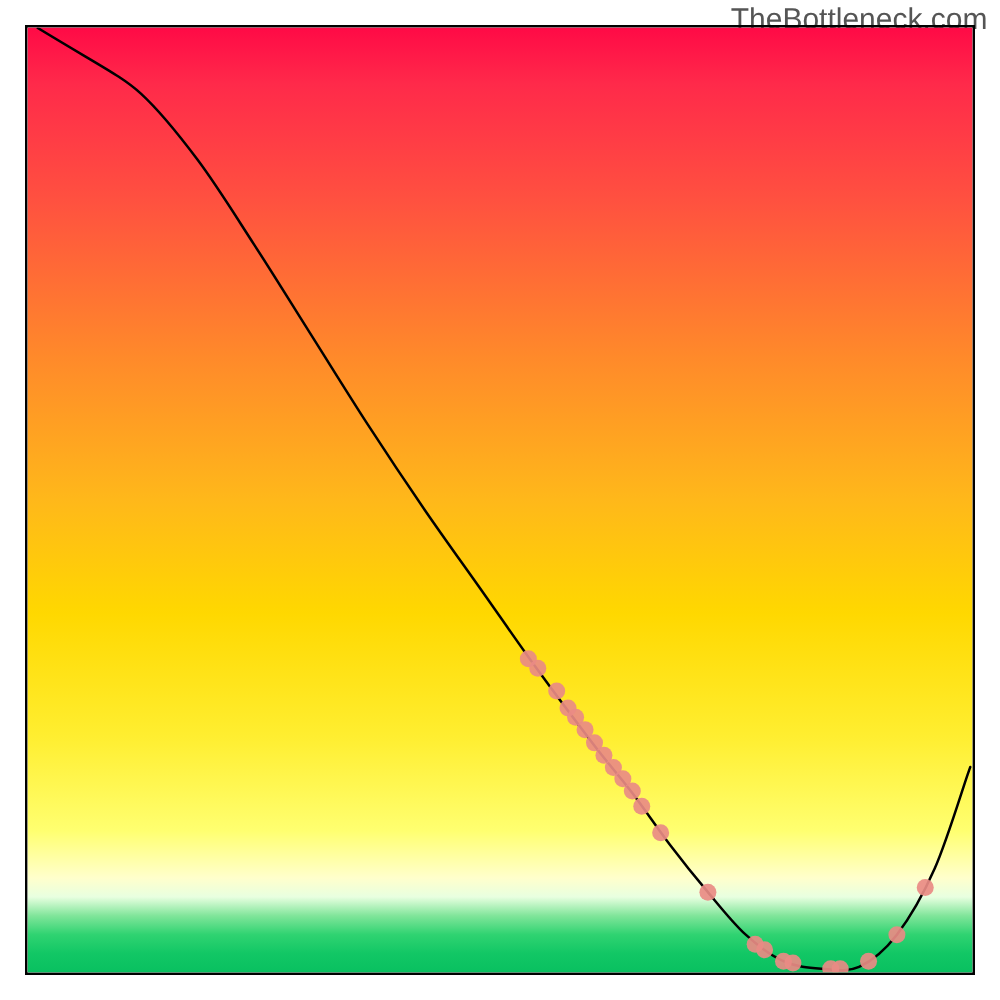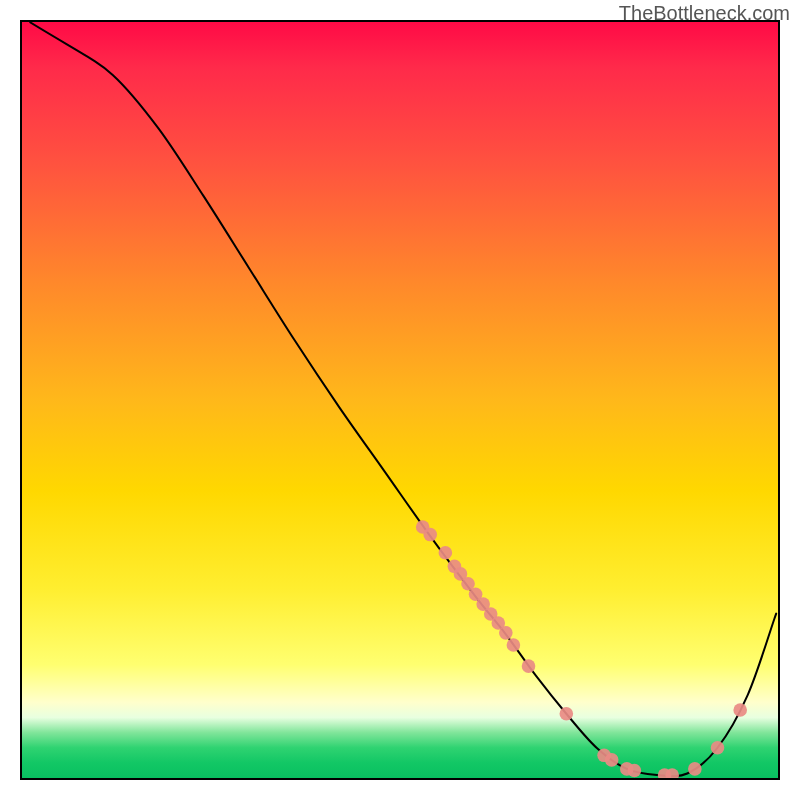--- a/index.html
+++ b/index.html
@@ -48,21 +48,21 @@
       #2fd371 96%,
       #12c765 98%,
       #09c060 100%
     );
   }
   .attribution {
     position: absolute;
     top: 2px;
     right: 10px;
     color: #555;
-    font-size: 20px;
+    font-size: 24px;
     font-weight: 400;
   }
 </style>
 </head>
 <body>
 
 <div class="chart-wrap">
 
   <div class="attribution">TheBottleneck.com</div>
 

